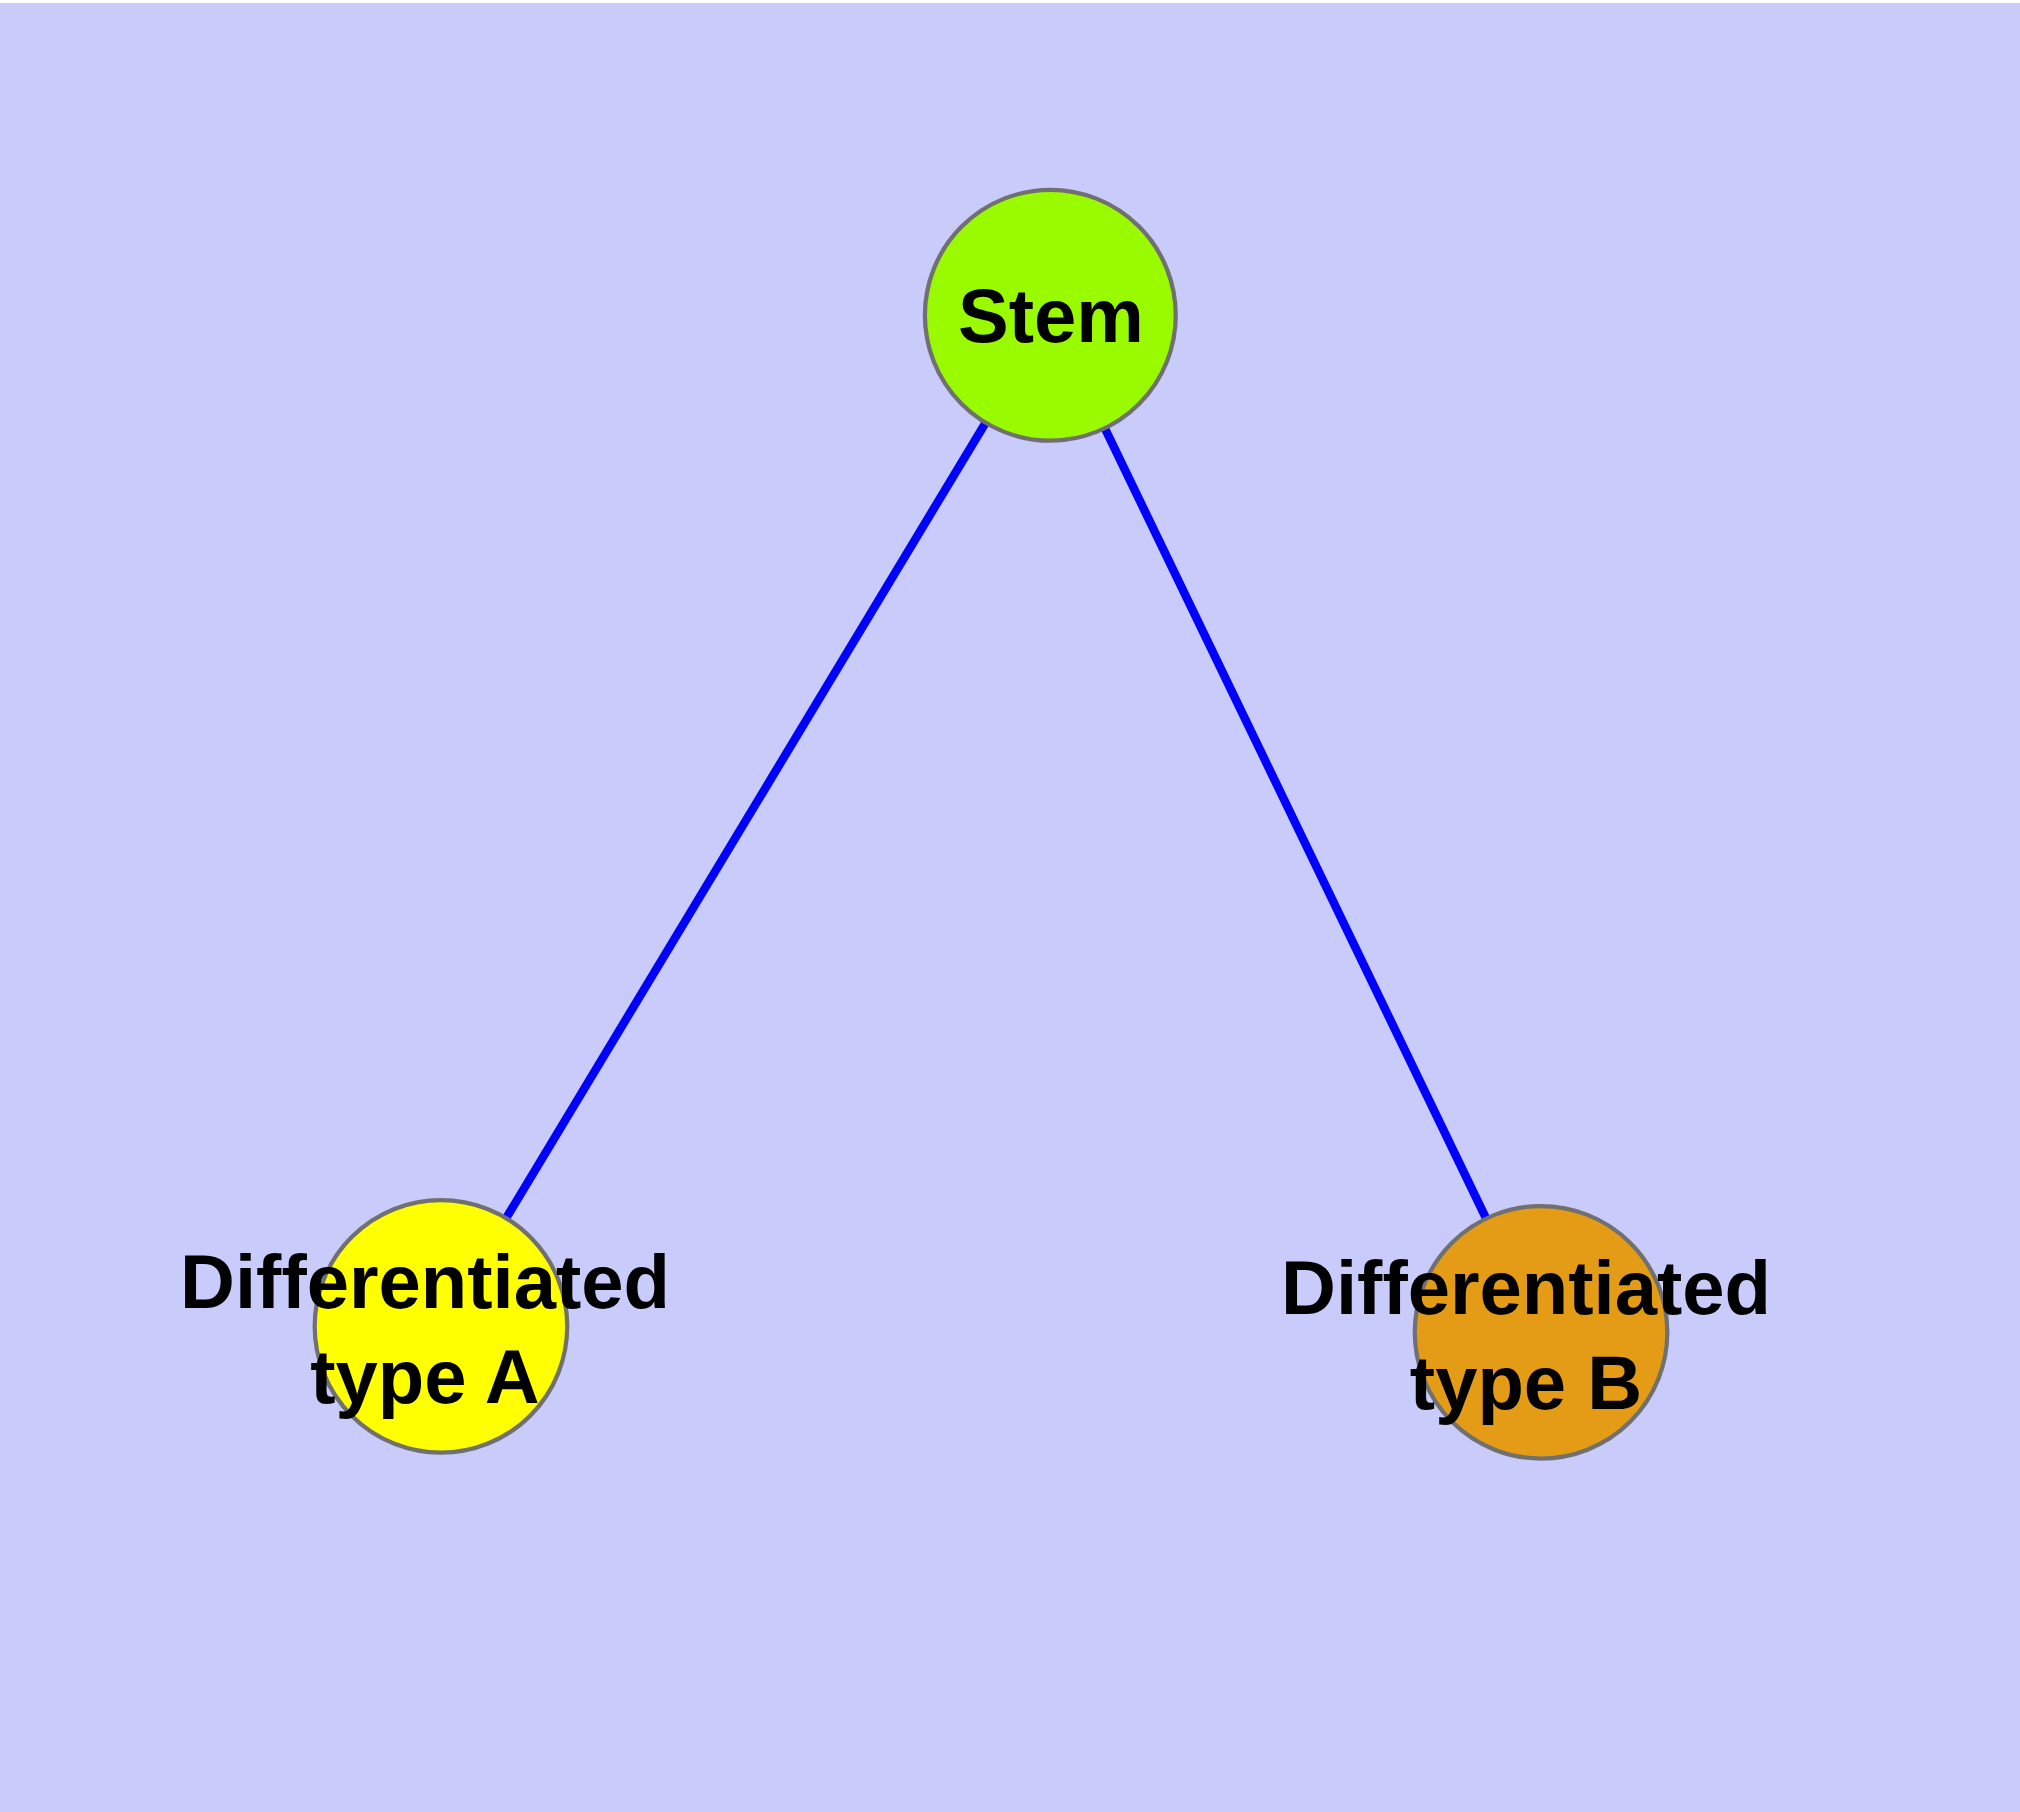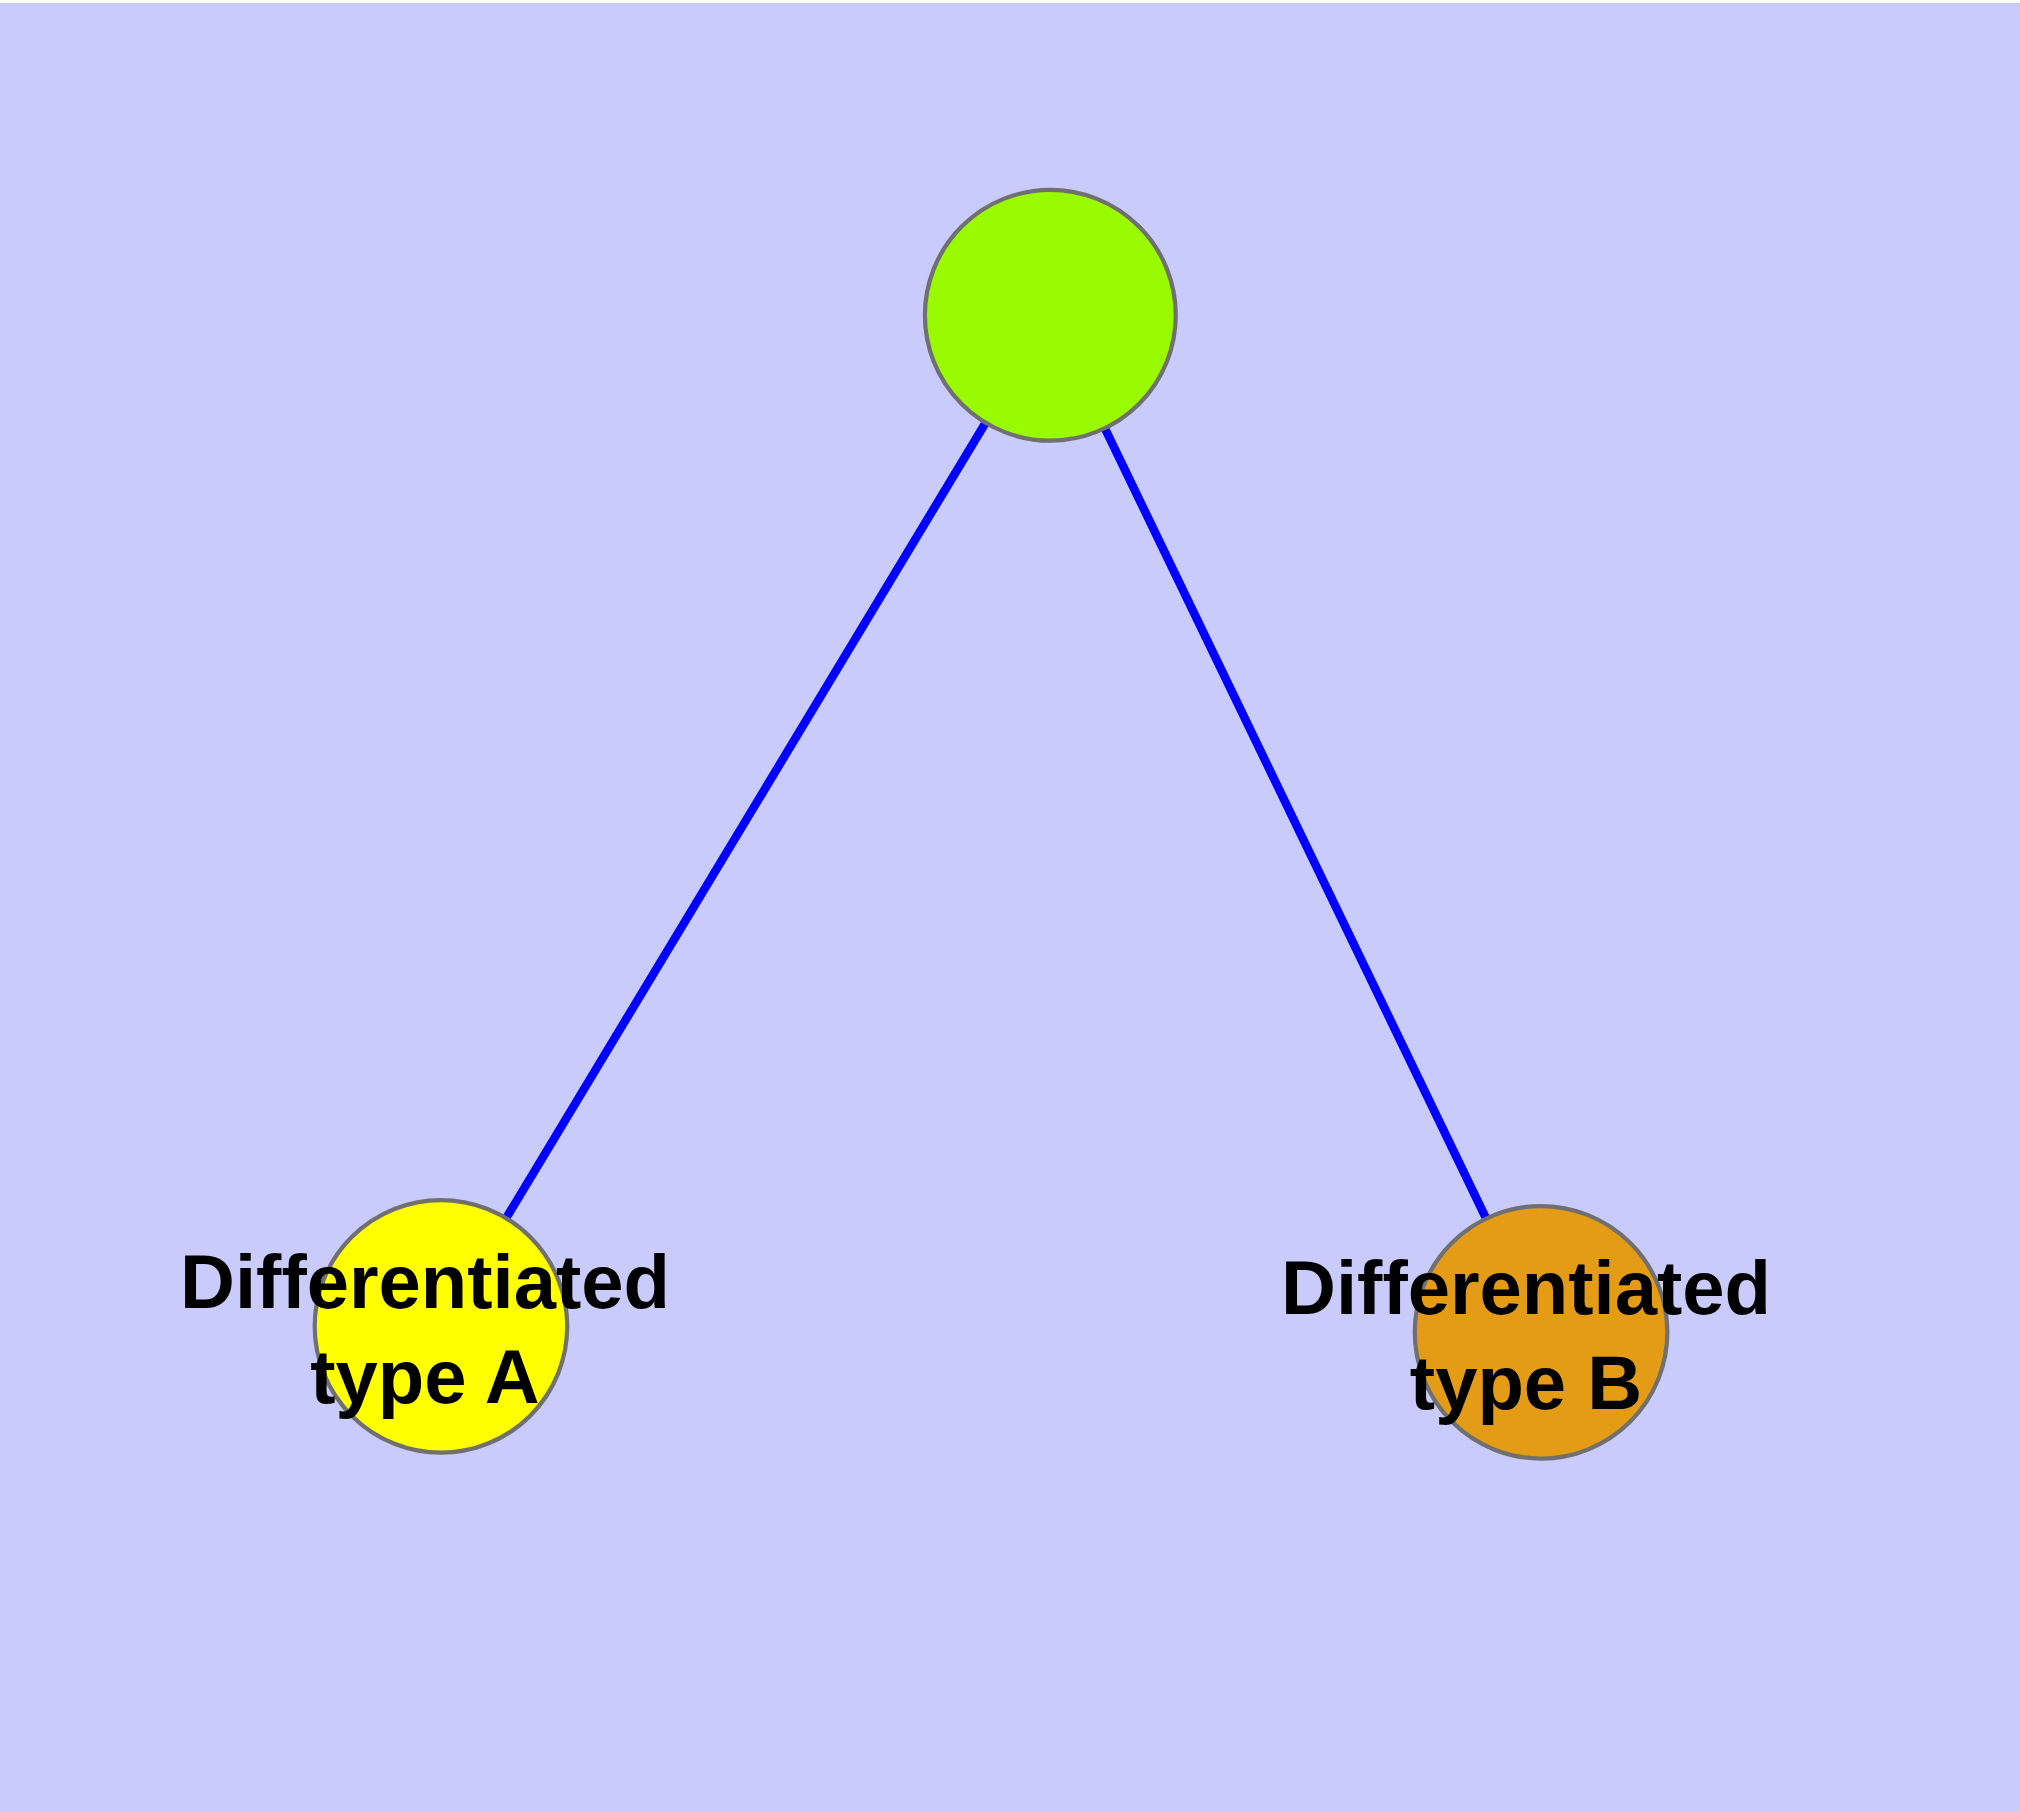--- a/index.html
+++ b/index.html
@@ -59,20 +59,21 @@
   <svg class="graph" viewBox="0 0 2384 2138">
 
     <line x1="1239" y1="372" x2="520" y2="1565" stroke="#0000FF"></line>
     <line x1="1239" y1="372" x2="1818" y2="1572" stroke="#0000FF"></line>
 
     <circle cx="1239" cy="372" r="148" fill="#9AFB00"></circle>
     <circle cx="520" cy="1565" r="149" fill="#FFFF00"></circle>
     <circle cx="1818" cy="1572" r="149" fill="#E49C17"></circle>
   </svg>
 
+  <div class="node-label" style="left:1051px; top:315px;">Stem</div>
 
   <div class="node-label" style="left:425px; top:1329px;">Differentiated
 type A</div>
 
   <div class="node-label" style="left:1526px; top:1335px;">Differentiated
 type B</div>
 
   <div class="top-strip"></div>
 
 </div>

